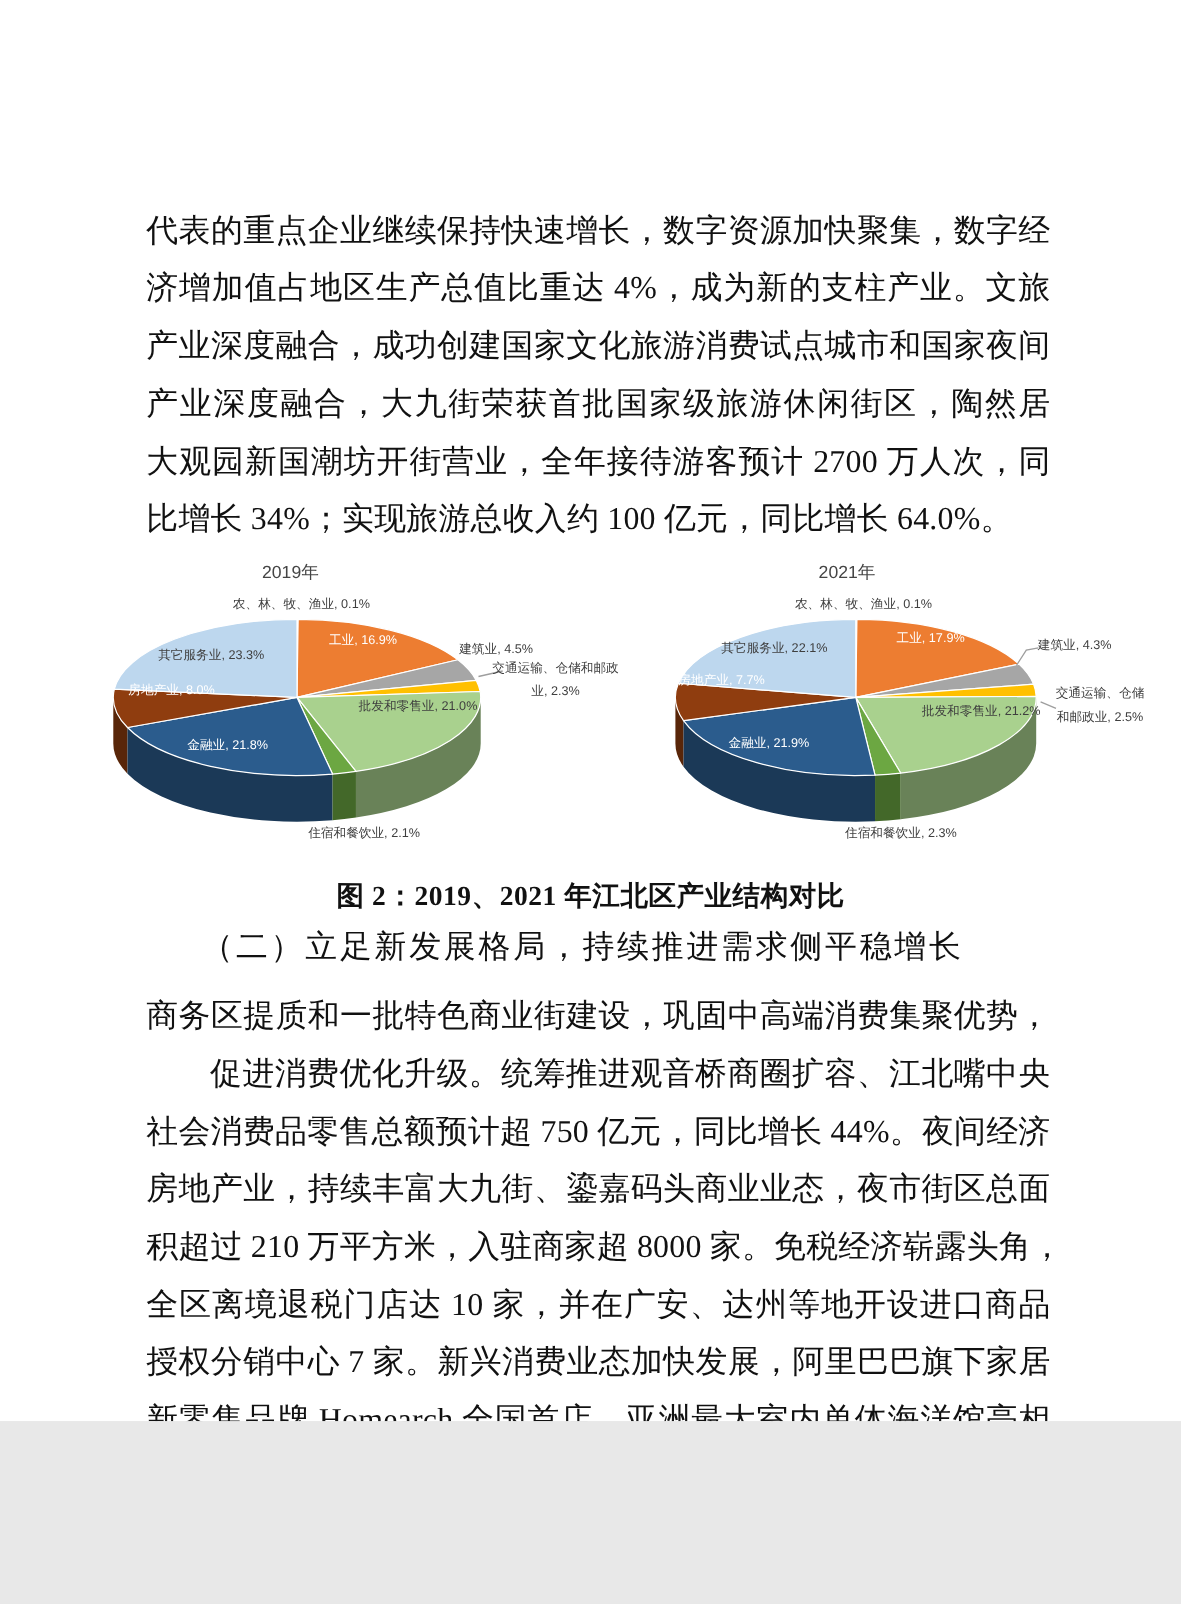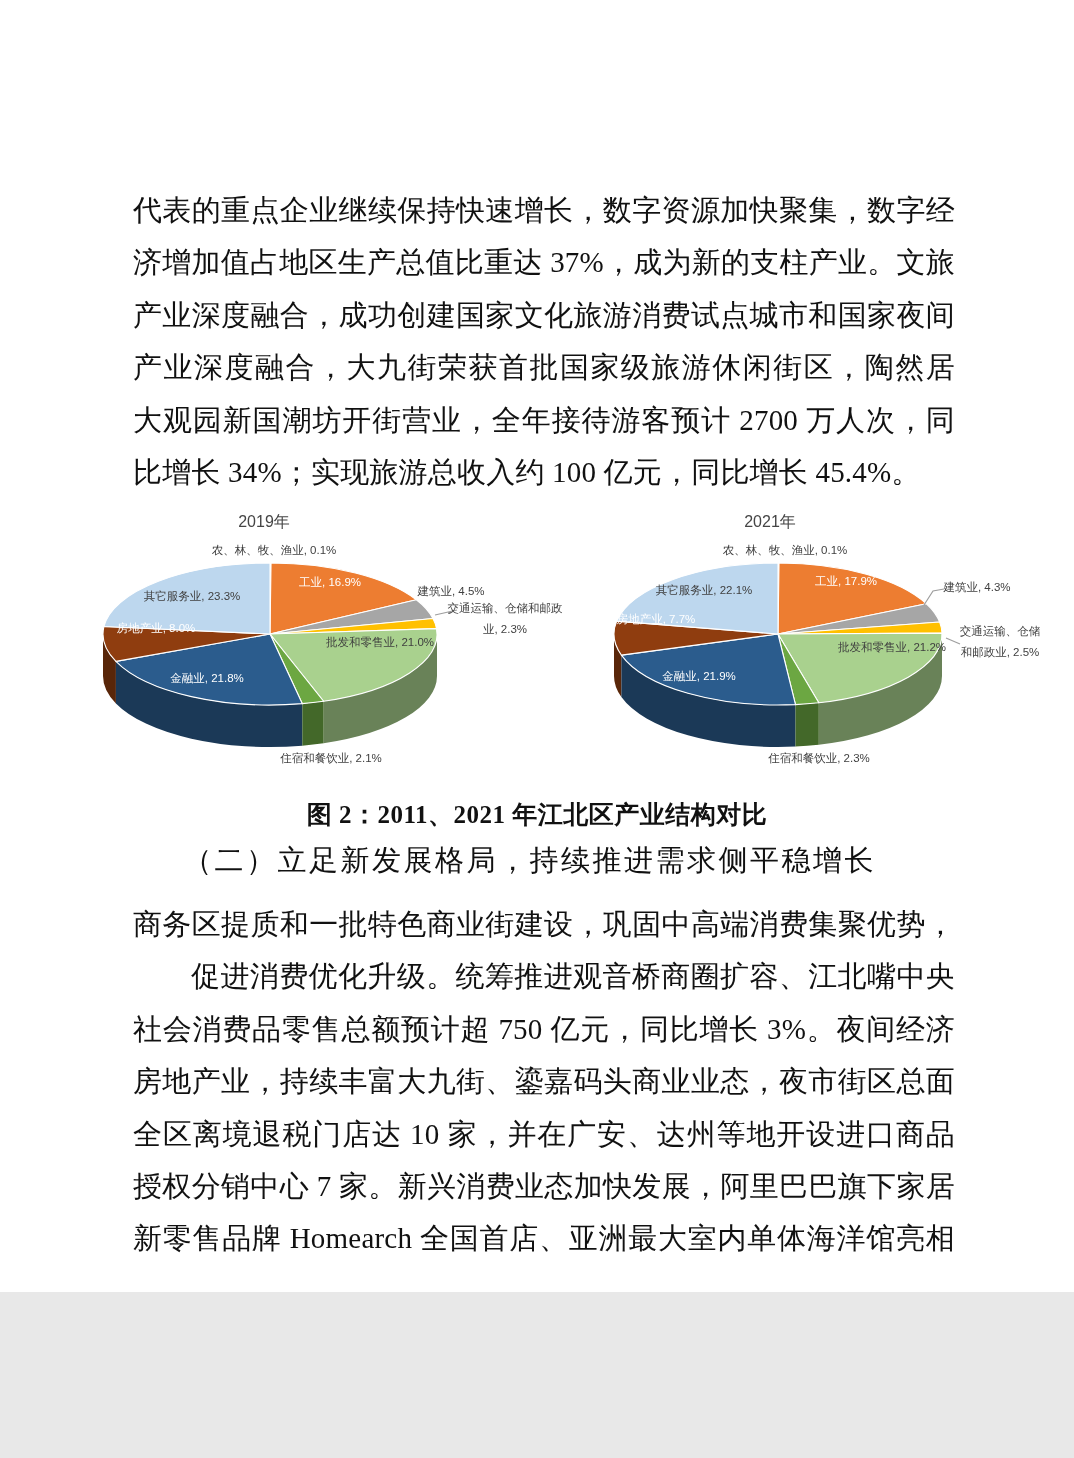--- a/index.html
+++ b/index.html
@@ -50,25 +50,25 @@
   .chart-panel.right{left:594px;}
   .chart-panel svg{display:block;}
 </style>
 </head>
 <body>
 
 <div class="page">
 
   <div class="para para-top">
       <div class="bodyline">代表的重点企业继续保持快速增长，数字资源加快聚集，数字经</div>
-      <div class="bodyline">济增加值占地区生产总值比重达 37%，成为新的支柱产业。文旅</div>
+      <div class="bodyline">济增加值占地区生产总值比重达 4%，成为新的支柱产业。文旅</div>
       <div class="bodyline">产业深度融合，成功创建国家文化旅游消费试点城市和国家夜间</div>
       <div class="bodyline">产业深度融合，大九街荣获首批国家级旅游休闲街区，陶然居</div>
       <div class="bodyline">大观园新国潮坊开街营业，全年接待游客预计 2700 万人次，同</div>
-      <div class="bodyline lastline">比增长 34%；实现旅游总收入约 100 亿元，同比增长 45.4%。</div>
+      <div class="bodyline lastline">比增长 34%；实现旅游总收入约 100 亿元，同比增长 64.0%。</div>
     </div>
 
   <div class="chart-panel left">
       <svg width="480" height="300" viewBox="0 0 480 300" font-family="Liberation Sans, sans-serif">
         <path d="M 20.913652441690857 156.37646345169517 A 167 71 0 0 1 8 129 L 8 171 A 167 71 0 0 0 20.913652441690857 198.37646345169517 Z" fill="rgb(89,38,9)"></path>
         <path d="M 342 129 A 167 71 0 0 1 228.59758283780408 196.24397965462683 L 228.59758283780408 238.24397965462683 A 167 71 0 0 0 342 171 Z" fill="rgb(105,130,88)"></path>
         <path d="M 207.32276116449367 198.65742673847672 A 167 71 0 0 1 20.913652441690857 156.37646345169517 L 20.913652441690857 198.37646345169517 A 167 71 0 0 0 207.32276116449367 240.65742673847672 Z" fill="rgb(27,57,87)"></path>
         <path d="M 228.59758283780408 196.24397965462683 A 167 71 0 0 1 207.32276116449367 198.65742673847672 L 207.32276116449367 240.65742673847672 A 167 71 0 0 0 228.59758283780408 238.24397965462683 Z" fill="rgb(67,104,41)"></path>
         <path d="M 175 129 L 175 58 A 167 71 0 0 1 176.04928504224836 58.001401479214266 Z" fill="#44546A" stroke="#ffffff" stroke-width="1.1" stroke-linejoin="round">
           <title>农、林、牧、渔业, 0.1%</title>
@@ -153,29 +153,30 @@
         <text x="406" y="147" text-anchor="middle" dominant-baseline="central" font-size="11.5" fill="#3f3f3f">和邮政业, 2.5%</text>
         <text x="298" y="142" text-anchor="middle" dominant-baseline="central" font-size="11.5" fill="#3f3f3f">批发和零售业, 21.2%</text>
         <text x="225" y="253" text-anchor="middle" dominant-baseline="central" font-size="11.5" fill="#3f3f3f">住宿和餐饮业, 2.3%</text>
         <text x="105" y="171" text-anchor="middle" dominant-baseline="central" font-size="11.5" fill="#ffffff">金融业, 21.9%</text>
         <text x="62" y="114" text-anchor="middle" dominant-baseline="central" font-size="11.5" fill="#ffffff">房地产业, 7.7%</text>
         <text x="110" y="85" text-anchor="middle" dominant-baseline="central" font-size="11.5" fill="#3f3f3f">其它服务业, 22.1%</text>
         <text x="176" y="16" text-anchor="middle" dominant-baseline="central" font-size="16" fill="#454545">2021年</text>
       </svg>
     </div>
 
-  <div class="figure-caption">图 2：2011、2021 年江北区产业结构对比</div>
+  <div class="figure-caption">图 2：2019、2021 年江北区产业结构对比</div>
 
   <div class="section-heading">（二）立足新发展格局，持续推进需求侧平稳增长</div>
 
   <div class="para para-bottom">
       <div class="bodyline">商务区提质和一批特色商业街建设，巩固中高端消费集聚优势，</div>
       <div class="bodyline indent">促进消费优化升级。统筹推进观音桥商圈扩容、江北嘴中央</div>
-      <div class="bodyline">社会消费品零售总额预计超 750 亿元，同比增长 3%。夜间经济</div>
+      <div class="bodyline">社会消费品零售总额预计超 750 亿元，同比增长 44%。夜间经济</div>
       <div class="bodyline">房地产业，持续丰富大九街、鎏嘉码头商业业态，夜市街区总面</div>
+      <div class="bodyline">积超过 210 万平方米，入驻商家超 8000 家。免税经济崭露头角，</div>
       <div class="bodyline">全区离境退税门店达 10 家，并在广安、达州等地开设进口商品</div>
       <div class="bodyline">授权分销中心 7 家。新兴消费业态加快发展，阿里巴巴旗下家居</div>
       <div class="bodyline">新零售品牌 Homearch 全国首店、亚洲最大室内单体海洋馆亮相</div>
     </div>
 
   <div class="page-number">— 7 —</div>
 
 </div>
 
 </body></html>

